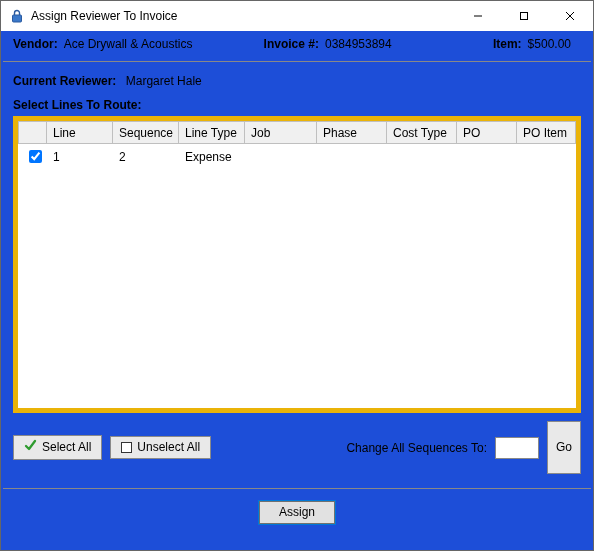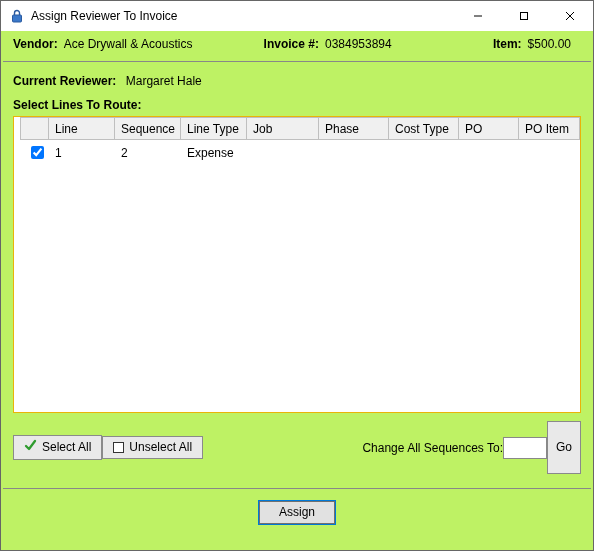--- a/index.html
+++ b/index.html
@@ -7,21 +7,21 @@
   body {
     font-family: "Segoe UI", Tahoma, Arial, sans-serif;
     font-size: 12px;
     color: #000;
     background: #fff;
   }
   .window {
     width: 594px;
     height: 551px;
     border: 1px solid #666;
-    background: #bef264;
+    background: #1d4ed8;
     display: flex;
     flex-direction: column;
     box-shadow: 0 0 0 1px rgba(0,0,0,0.02);
   }
   
   .titlebar {
     height: 30px;
     display: flex;
     align-items: center;
     padding-left: 8px;
@@ -66,25 +66,24 @@
     overflow: hidden;
   }
   .reviewer-row {
     margin: 4px 0 10px 0;
   }
   .reviewer-row .lbl { font-weight: bold; margin-right: 6px; text-align: right; }
   .section-label { font-weight: bold; margin-bottom: 4px; }
   
   .table-wrap {
     flex: 1;
-    border: 1px solid #eab308;
+    border: 5px solid #eab308;
     display: flex; flex-direction: column;
     overflow: hidden;
     background: #fff;
-    padding-left: 6px;
   }
   table.grid {
     border-collapse: collapse;
     width: 100%;
     table-layout: fixed;
     font-size: 12px;
   }
   table.grid th {
     background: #f0f0f0;
     border: 1px solid #bfbfbf;
@@ -108,21 +107,21 @@
   .col-po { width: 60px; }
   .col-poitem { }
   .checkbox-cell { text-align: center; }
   .checkbox-cell input { transform: scale(1); }
   .grid-body-spacer { flex: 1; }
   
   .below-table {
     display: flex;
     align-items: center;
     margin-top: 8px;
-    gap: 0;
+    gap: 8px;
   }
   .btn {
     background: #e9e9e9;
     border: 1px solid #8a8a8a;
     padding: 3px 10px;
     font-size: 12px;
     font-family: inherit;
     cursor: default;
     display: inline-flex;
     align-items: center;

